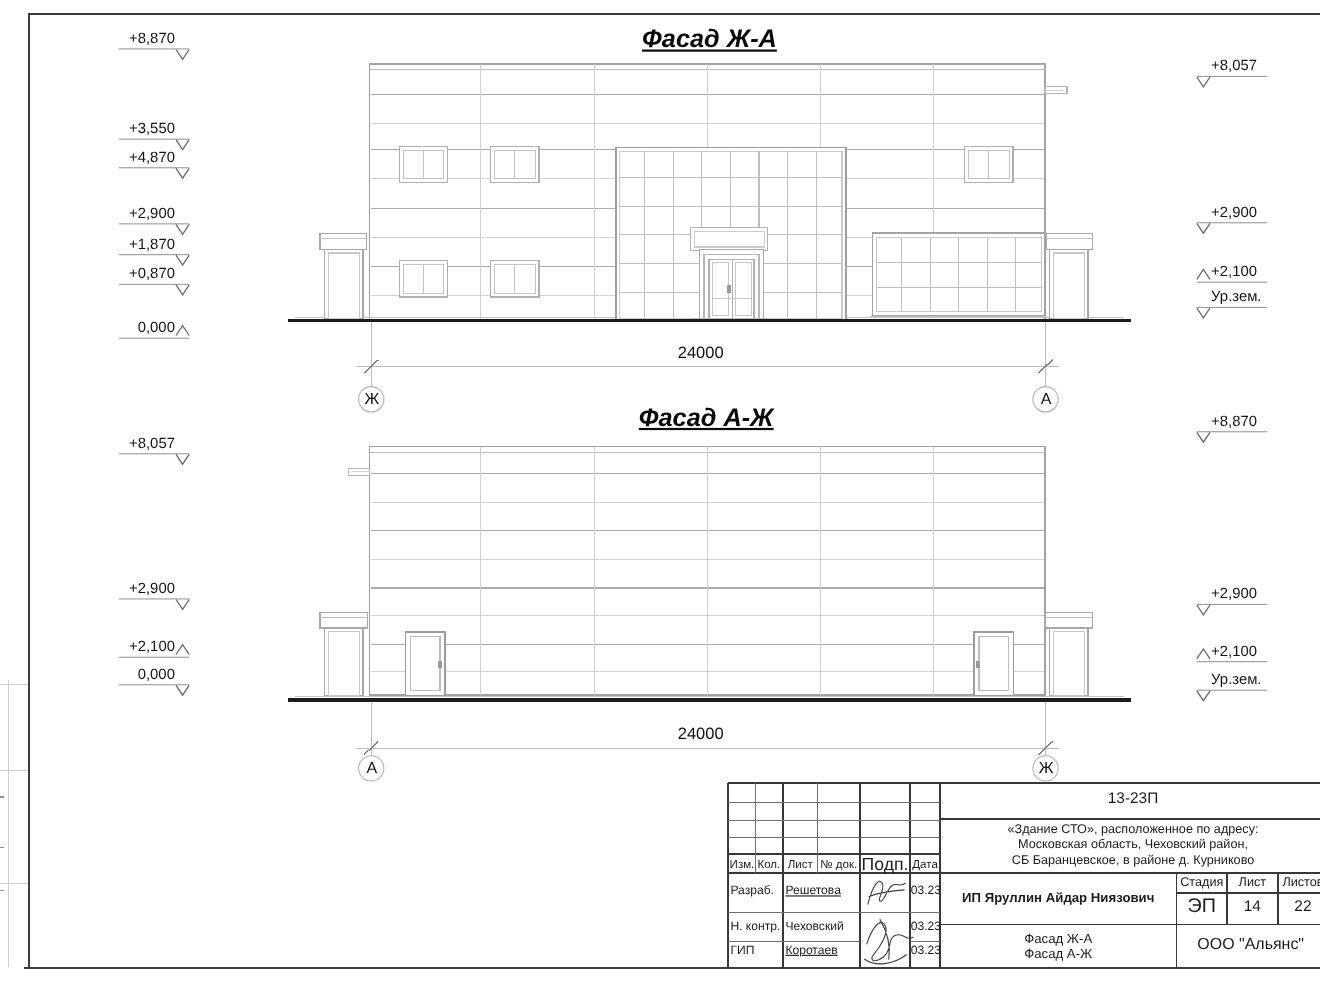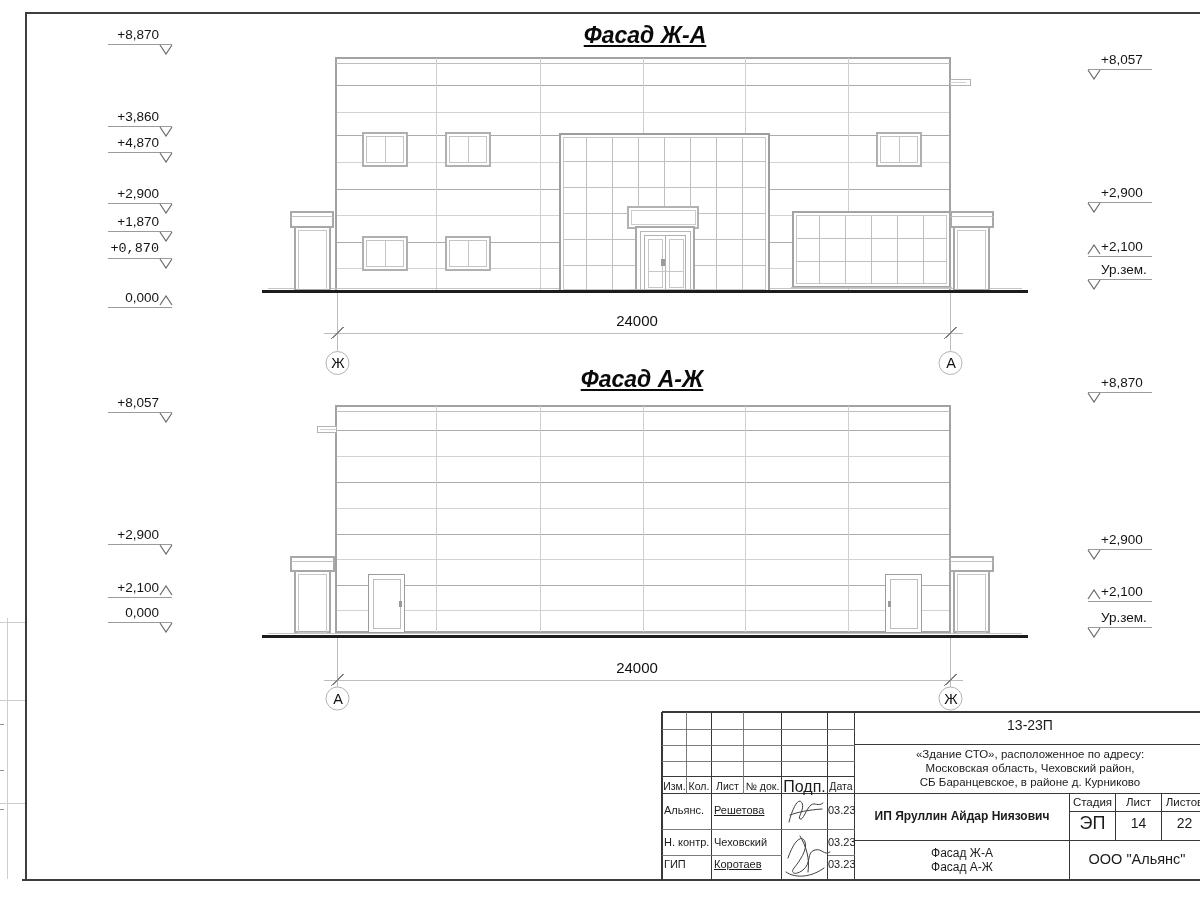--- a/index.html
+++ b/index.html
@@ -294,21 +294,21 @@
   <div class="ftitle" style="left:495px;top:22px;">Фасад Ж-А</div>
   <div class="ftitle" style="left:492px;top:366px;">Фасад А-Ж</div>
 
   <div class="mk mk-l" style="top:27px;">
       <span>+8,870</span>
       <svg class="a-dn" width="14" height="11" viewBox="0 0 14 11">
         <polyline points="1,1 7,10 13,1" fill="none" stroke="#6a6a6a" stroke-width="1.2"></polyline>
       </svg>
     </div>
   <div class="mk mk-l" style="top:109px;">
-      <span>+3,860</span>
+      <span>+3,550</span>
       <svg class="a-dn" width="14" height="11" viewBox="0 0 14 11">
         <polyline points="1,1 7,10 13,1" fill="none" stroke="#6a6a6a" stroke-width="1.2"></polyline>
       </svg>
     </div>
   <div class="mk mk-l" style="top:135px;">
       <span>+4,870</span>
       <svg class="a-dn" width="14" height="11" viewBox="0 0 14 11">
         <polyline points="1,1 7,10 13,1" fill="none" stroke="#6a6a6a" stroke-width="1.2"></polyline>
       </svg>
     </div>
@@ -317,21 +317,21 @@
       <svg class="a-dn" width="14" height="11" viewBox="0 0 14 11">
         <polyline points="1,1 7,10 13,1" fill="none" stroke="#6a6a6a" stroke-width="1.2"></polyline>
       </svg>
     </div>
   <div class="mk mk-l" style="top:214px;">
       <span>+1,870</span>
       <svg class="a-dn" width="14" height="11" viewBox="0 0 14 11">
         <polyline points="1,1 7,10 13,1" fill="none" stroke="#6a6a6a" stroke-width="1.2"></polyline>
       </svg>
     </div>
-  <div class="mk mk-l" style="top:241px;font-family:Liberation Mono, monospace;">
+  <div class="mk mk-l" style="top:241px;">
       <span>+0,870</span>
       <svg class="a-dn" width="14" height="11" viewBox="0 0 14 11">
         <polyline points="1,1 7,10 13,1" fill="none" stroke="#6a6a6a" stroke-width="1.2"></polyline>
       </svg>
     </div>
   <div class="mk mk-l" style="top:290px;">
       <span>0,000</span>
       <svg class="a-up" width="14" height="11" viewBox="0 0 14 11">
         <polyline points="1,10 7,1 13,10" fill="none" stroke="#6a6a6a" stroke-width="1.2"></polyline>
       </svg>
@@ -426,21 +426,21 @@
   <div class="st ctr" style="left:855px;top:762px;width:350px;font-size:11.5px;">Московская область, Чеховский район,</div>
   <div class="st ctr" style="left:855px;top:776px;width:350px;font-size:11.5px;">СБ Баранцевское, в районе д. Курниково</div>
 
   <div class="st ctr" style="left:662px;top:780px;width:25px;font-size:10.5px;">Изм.</div>
   <div class="st ctr" style="left:687px;top:780px;width:24px;font-size:10.5px;">Кол.</div>
   <div class="st ctr" style="left:712px;top:780px;width:31px;font-size:10.5px;">Лист</div>
   <div class="st ctr" style="left:744px;top:780px;width:37px;font-size:10.5px;">№ док.</div>
   <div class="st ctr" style="left:782px;top:780px;width:45px;font-size:16px;">Подп.</div>
   <div class="st ctr" style="left:828px;top:780px;width:26px;font-size:10.5px;">Дата</div>
 
-  <div class="st" style="left:664px;top:804px;">Альянс.</div>
+  <div class="st" style="left:664px;top:804px;">Разраб.</div>
   <div class="st" style="left:714px;top:804px;text-decoration:underline;">Решетова</div>
   <div class="st ctr" style="left:828px;top:804px;width:26px;">03.23</div>
 
   <div class="st" style="left:664px;top:836px;">Н. контр.</div>
   <div class="st" style="left:714px;top:836px;">Чеховский</div>
   <div class="st ctr" style="left:828px;top:836px;width:26px;">03.23</div>
 
   <div class="st" style="left:664px;top:858px;">ГИП</div>
   <div class="st" style="left:714px;top:858px;text-decoration:underline;">Коротаев</div>
   <div class="st ctr" style="left:828px;top:858px;width:26px;">03.23</div>

